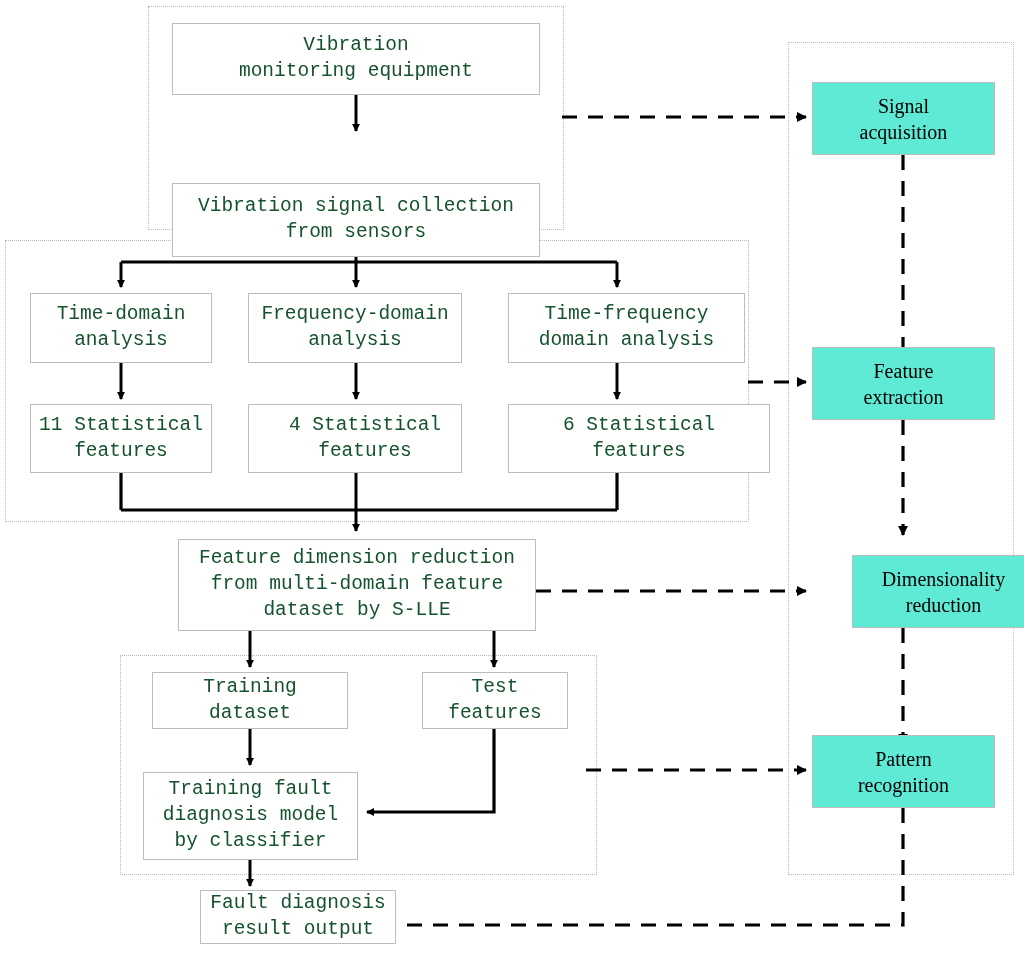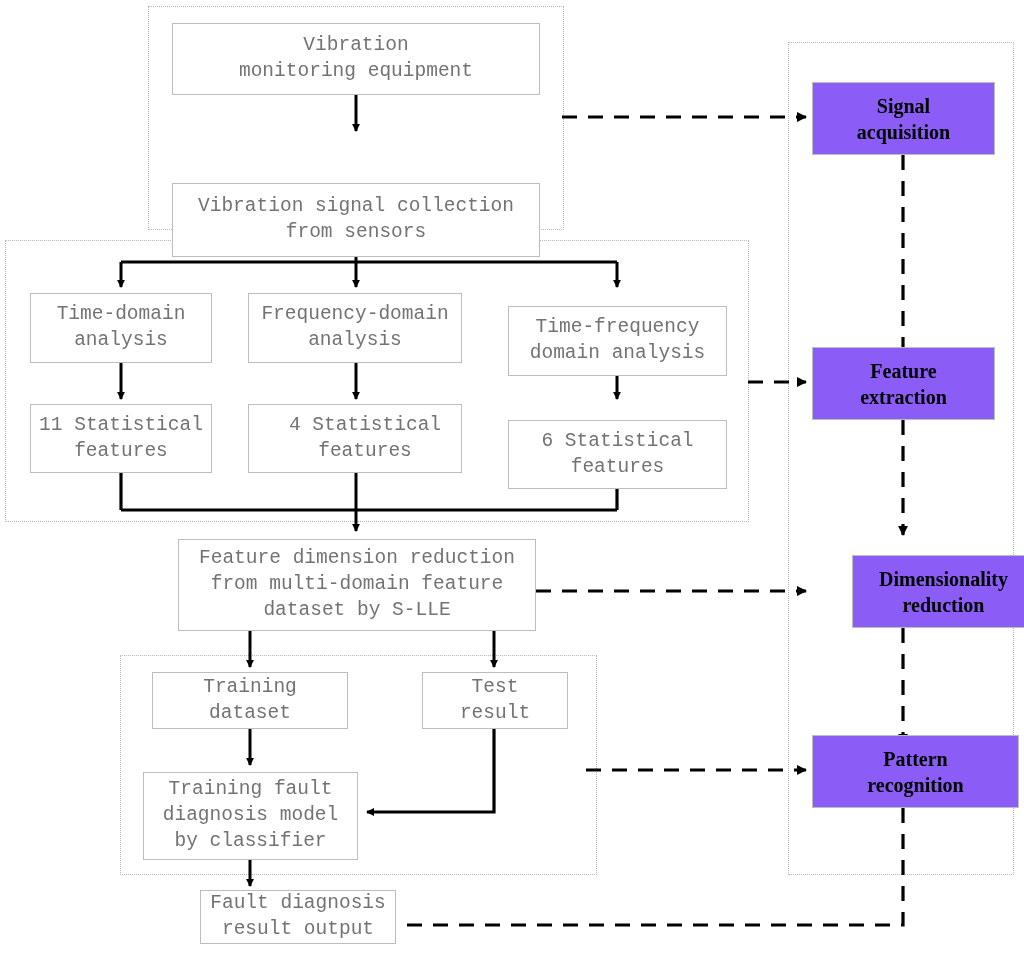--- a/index.html
+++ b/index.html
@@ -25,40 +25,40 @@
   
   .box {
     position: absolute;
     box-sizing: border-box;
     border: 1px solid #bdbdbd;
     background: #ffffff;
     display: flex;
     align-items: center;
     justify-content: center;
     text-align: center;
-    color: #737373;
+    color: #14532d;
     font-family: "Liberation Mono", "DejaVu Sans Mono", monospace;
     font-size: 19.5px;
     line-height: 1.32;
     letter-spacing: 0px;
     white-space: pre-line;
   }
   
   .stage {
     position: absolute;
     box-sizing: border-box;
     border: 1px solid #bdbdbd;
-    background: #8b5cf6;
+    background: #5eead4;
     display: flex;
     align-items: center;
     justify-content: center;
     text-align: center;
     color: #000000;
     font-family: "Liberation Serif", "DejaVu Serif", serif;
-    font-weight: bold;
+    font-weight: normal;
     font-size: 20px;
     line-height: 1.3;
     white-space: pre-line;
   }
   svg.wires {
     position: absolute;
     left: 0;
     top: 0;
     width: 1024px;
     height: 960px;
@@ -135,54 +135,54 @@
 
   <div class="box" style="left:172px; top:139px; width:368px; height:74px;margin-top:44px;">Vibration signal collection
 from sensors</div>
 
   <div class="box" style="left:30px; top:293px; width:182px; height:70px;">Time-domain
 analysis</div>
 
   <div class="box" style="left:248px; top:293px; width:214px; height:70px;">Frequency-domain
 analysis</div>
 
-  <div class="box" style="left:508px; top:306px; width:219px; height:70px;">Time-frequency
+  <div class="box" style="left:508px; top:293px; width:237px; height:70px;">Time-frequency
 domain analysis</div>
 
   <div class="box" style="left:30px; top:404px; width:182px; height:69px;">11 Statistical
 features</div>
 
   <div class="box" style="left:248px; top:404px; width:214px; height:69px;padding-left:20px;">4 Statistical
 features</div>
 
-  <div class="box" style="left:508px; top:404px; width:219px; height:69px;margin-top:16px;">6 Statistical
+  <div class="box" style="left:508px; top:404px; width:262px; height:69px;">6 Statistical
 features</div>
 
   <div class="box" style="left:178px; top:539px; width:358px; height:92px;">Feature  dimension reduction
 from multi-domain feature
 dataset by S-LLE</div>
 
   <div class="box" style="left:152px; top:672px; width:196px; height:57px;">Training
 dataset</div>
 
   <div class="box" style="left:422px; top:672px; width:146px; height:57px;">Test
-result</div>
+features</div>
 
   <div class="box" style="left:143px; top:772px; width:215px; height:88px;text-align:center;">Training fault
 diagnosis model
 by classifier</div>
 
   <div class="box" style="left:152px; top:890px; width:196px; height:54px;margin-left:48px;">Fault diagnosis
 result output</div>
 
   <div class="stage" style="left:812px; top:82px; width:183px; height:73px;">Signal
 acquisition</div>
 
   <div class="stage" style="left:812px; top:347px; width:183px; height:73px;">Feature
 extraction</div>
 
   <div class="stage" style="left:852px; top:555px; width:183px; height:73px;">Dimensionality
 reduction</div>
 
-  <div class="stage" style="left:812px; top:735px; width:207px; height:73px;">Pattern
+  <div class="stage" style="left:812px; top:735px; width:183px; height:73px;">Pattern
 recognition</div>
 
 </div>
 
 </body></html>

